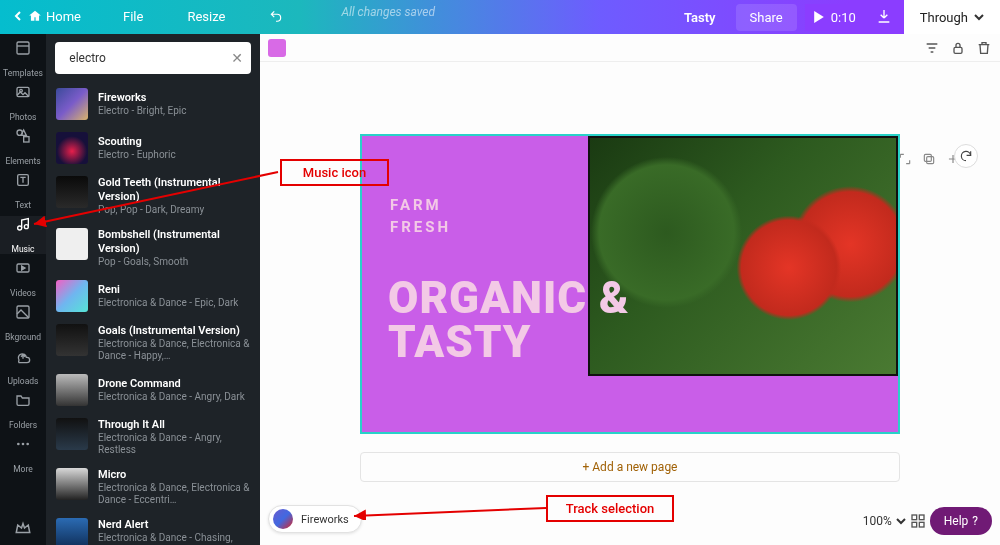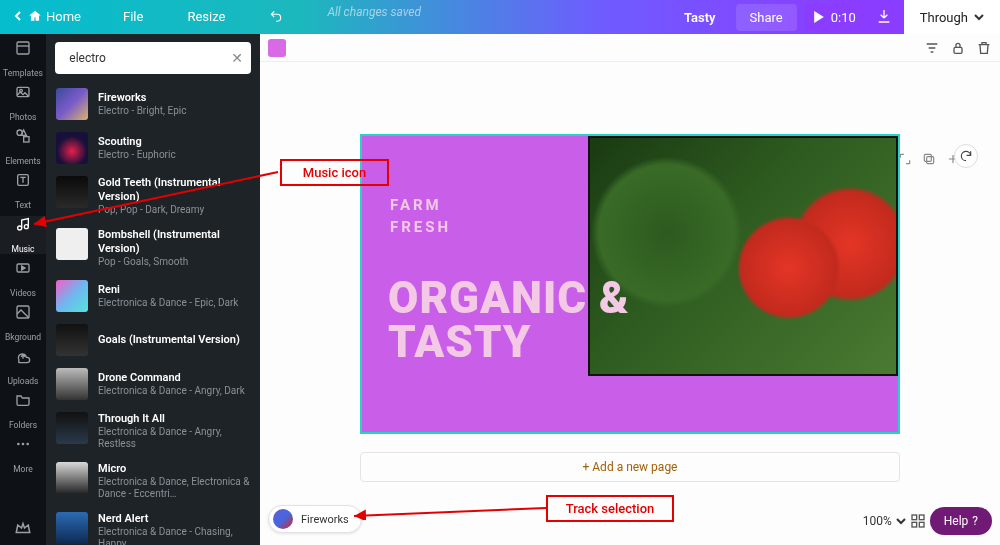--- a/index.html
+++ b/index.html
@@ -4,21 +4,21 @@
 <style>
   * { margin:0; padding:0; box-sizing:border-box; font-family:-apple-system,BlinkMacSystemFont,"Segoe UI",Roboto,Arial,sans-serif; }
   html,body { width:1000px; height:545px; overflow:hidden; background:#fff; }
 
   
   .topbar { height:34px; background:linear-gradient(90deg,#05bdce 0%,#1cb8bd 30%,#6e5cff 60%,#8b3dff 85%,#8b3dff 100%); display:flex; align-items:center; color:#fff; font-size:13px; }
   .top-left { display:flex; align-items:flex-start; gap:24px; padding-left:6px; }
   .home-btn { display:flex; align-items:center; gap:4px; padding:4px 8px; cursor:pointer; }
   .top-item { padding:4px 10px; cursor:pointer; }
   .undo-icon { width:14px; height:14px; }
-  .saved-msg { font-style:italic; color:rgba(255,255,255,0.55); margin-left:10px; font-size:12px; }
+  .saved-msg { font-style:italic; color:rgba(255,255,255,0.55); margin-left:24px; font-size:12px; }
   .top-spacer { flex:1; }
   .top-right { display:flex; align-items:center; gap:2px; }
   .tasty { padding:6px 12px; font-weight:600; }
   .share-btn { background:rgba(255,255,255,0.12); padding:6px 14px; border-radius:4px; margin:0 6px; cursor:pointer; }
   .play-group { display:flex; align-items:center; gap:6px; background:#8b3dff; padding:6px 8px; cursor:pointer; }
   .dl-btn { padding:6px 10px; cursor:pointer; }
   .publish-btn { background:#fff; color:#222; padding:6px 16px; display:flex; align-items:center; gap:6px; cursor:pointer; margin-right:0; height:34px; }
 
   
   .rail { position:absolute; top:34px; left:0; width:46px; height:511px; background:#0e1216; display:flex; flex-direction:column; align-items:center; padding-top:6px; gap:6px; }
@@ -260,20 +260,21 @@
         <div class="thumb th4"></div>
         <div class="track-info">
           <div class="track-title">Reni</div>
           <div class="track-sub">Electronica &amp; Dance - Epic, Dark</div>
         </div>
       </div>
     <div class="track">
         <div class="thumb th5"></div>
         <div class="track-info">
           <div class="track-title">Goals (Instrumental Version)</div>
+          <div class="track-sub">Electronica &amp; Dance, Electronica &amp; Dance - Happy,…</div>
         </div>
       </div>
     <div class="track">
         <div class="thumb th6"></div>
         <div class="track-info">
           <div class="track-title">Drone Command</div>
           <div class="track-sub">Electronica &amp; Dance - Angry, Dark</div>
         </div>
       </div>
     <div class="track">

